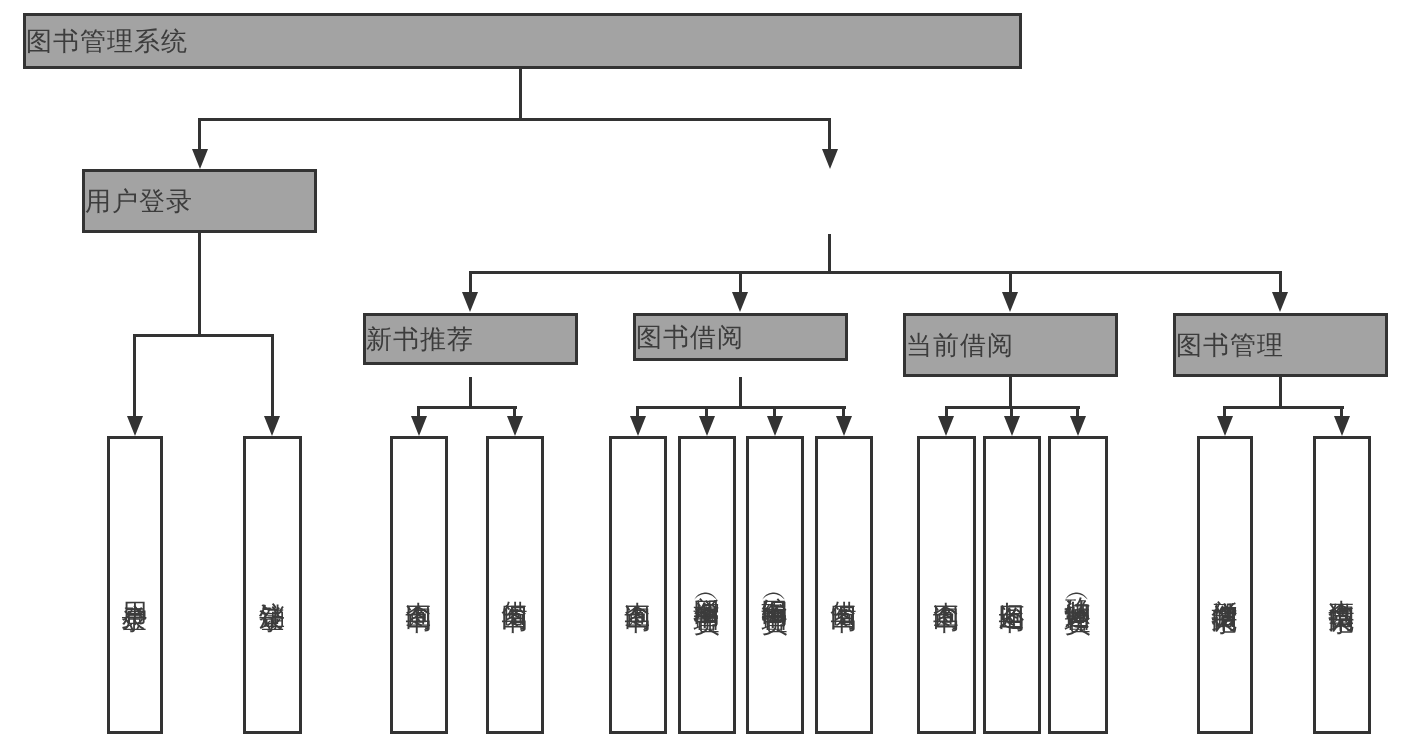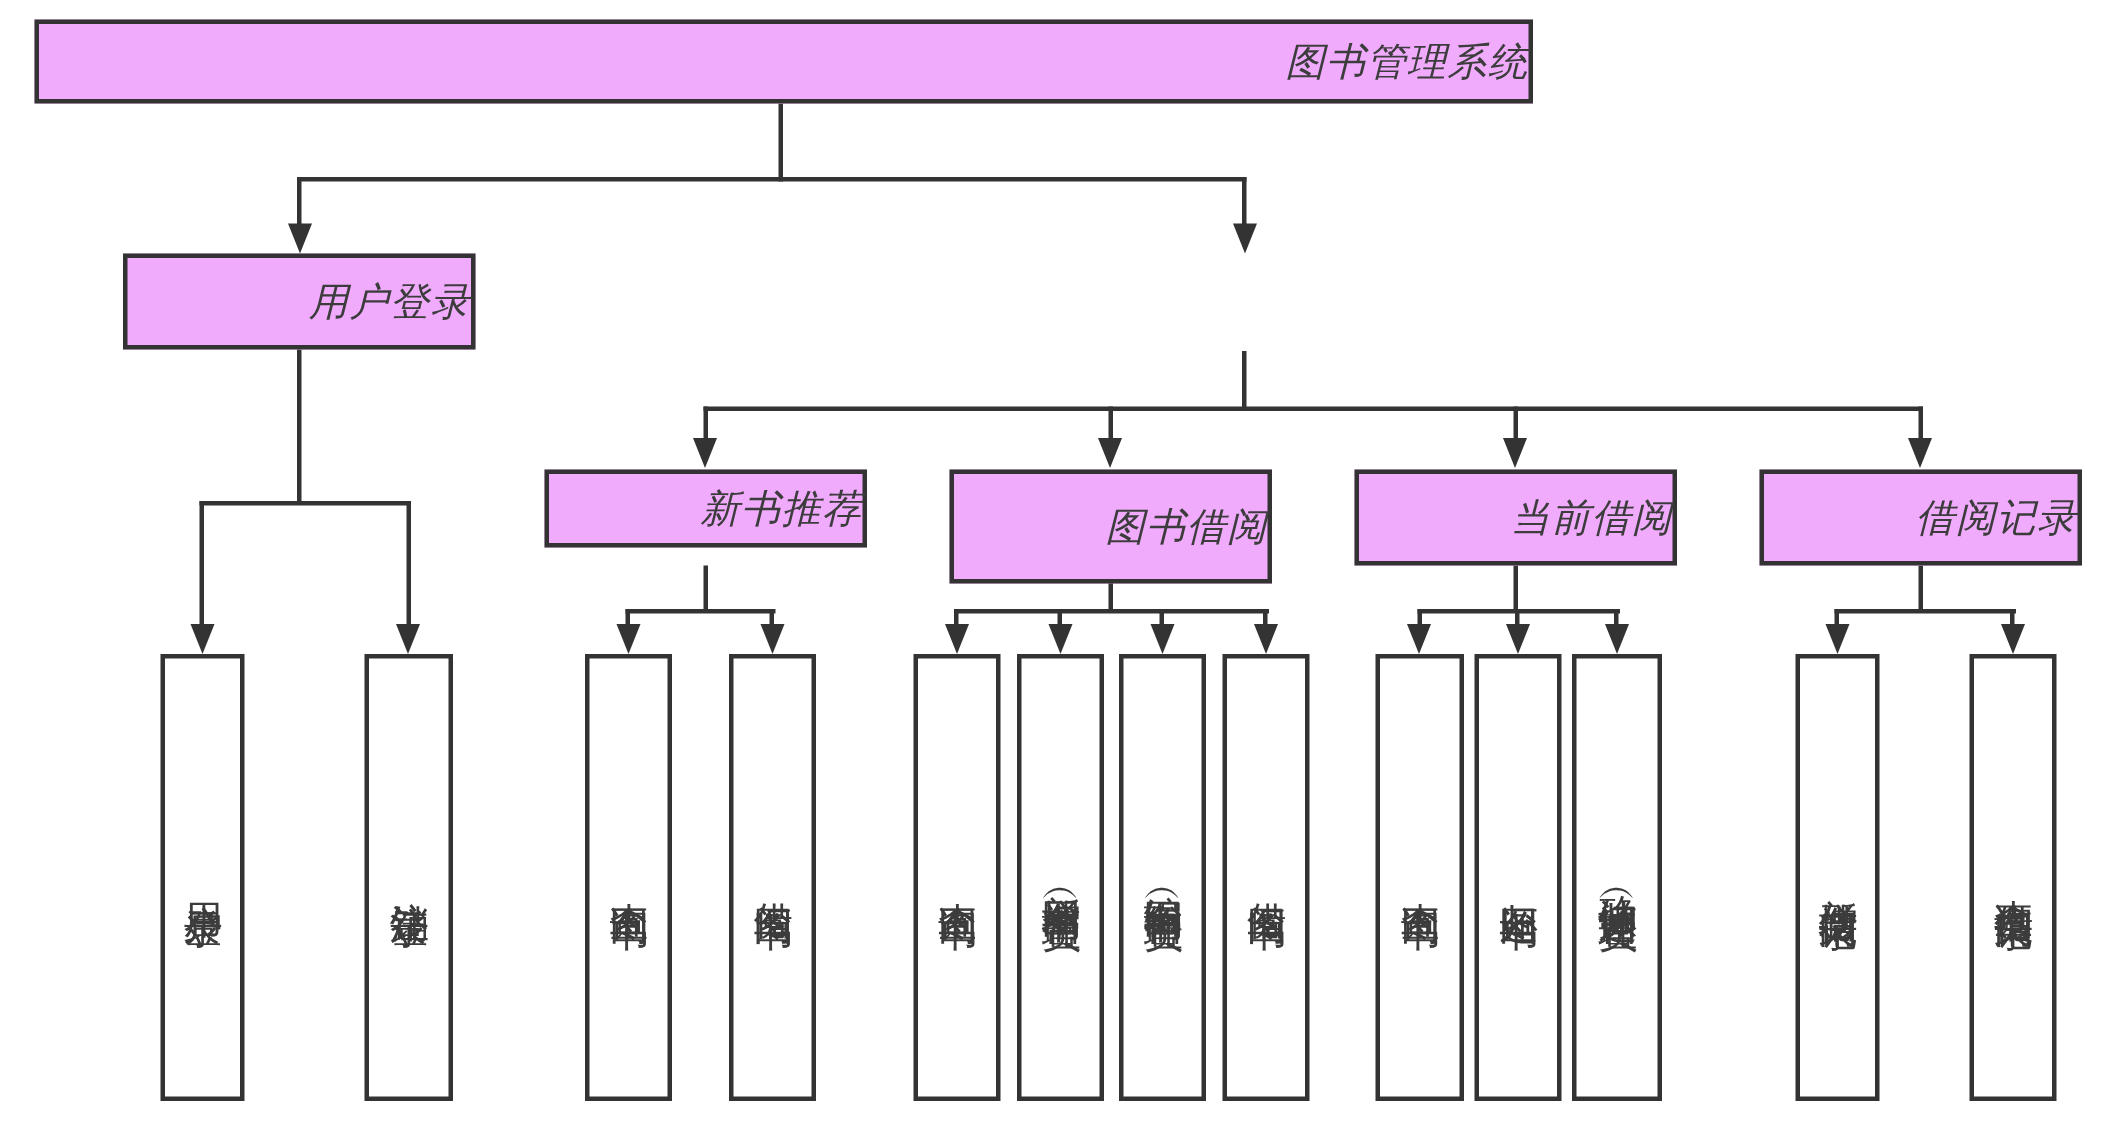--- a/index.html
+++ b/index.html
@@ -1,24 +1,24 @@
 <!DOCTYPE html>
 <html style="--line: #333333; --text: #3c3c3c; --watermark: #b3b3b3; --background: #ffffff;"><head>
 <meta charset="utf-8">
 <style>
   :root { --line:#333333; --text:#3c3c3c; --watermark:#b3b3b3; --background:#ffffff; }
   html,body { margin:0; padding:0; background:var(--background); }
   body { font-family:"DejaVu Sans", sans-serif; }
   .canvas { position:relative; width:1405px; height:747px; background:var(--background); overflow:hidden; }
 
   .node {
-    position:absolute; box-sizing:border-box; background:#f0abfc;
+    position:absolute; box-sizing:border-box; background:#a3a3a3;
     border:3px solid var(--line); color:var(--text);
-    display:flex; align-items:center; justify-content:flex-end;
-    font-size:26px; letter-spacing:1px; white-space:nowrap;font-style:italic;
+    display:flex; align-items:center; justify-content:flex-start;
+    font-size:26px; letter-spacing:1px; white-space:nowrap;
   }
   .vnode {
     position:absolute; box-sizing:border-box; background:#fff;
     border:3px solid var(--line); color:var(--text);
     display:flex; align-items:center; justify-content:center;
   }
   .vnode .vtext {
     writing-mode:vertical-rl; text-orientation:mixed;
     font-size:26px; letter-spacing:2px; line-height:1;
   }
@@ -103,28 +103,28 @@
     <span>图书管理系统</span>
   </div>
 
   <div class="node" style="left:82px; top:169px; width:235px; height:64px;">
     <span>用户登录</span>
   </div>
 
   <div class="node" style="left:363px; top:313px; width:215px; height:52px;">
     <span>新书推荐</span>
   </div>
-  <div class="node" style="left:633px; top:313px; width:215px; height:76px;">
+  <div class="node" style="left:633px; top:313px; width:215px; height:48px;">
     <span>图书借阅</span>
   </div>
   <div class="node" style="left:903px; top:313px; width:215px; height:64px;">
     <span>当前借阅</span>
   </div>
   <div class="node" style="left:1173px; top:313px; width:215px; height:64px;">
-    <span>借阅记录</span>
+    <span>图书管理</span>
   </div>
 
   <div class="vnode" style="left:107px; top:436px; width:56px; height:298px;">
     <span class="vtext">用户登录</span>
   </div>
   <div class="vnode" style="left:243px; top:436px; width:59px; height:298px;">
     <span class="vtext">注销登录</span>
   </div>
 
   <div class="vnode" style="left:390px; top:436px; width:58px; height:298px;">

